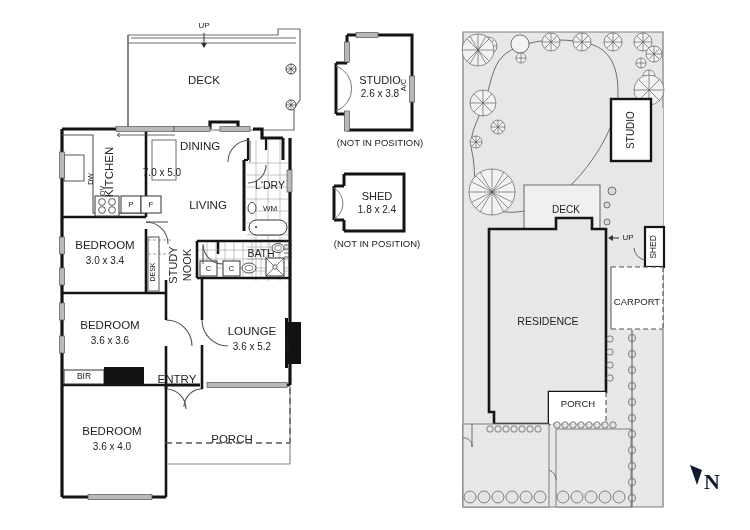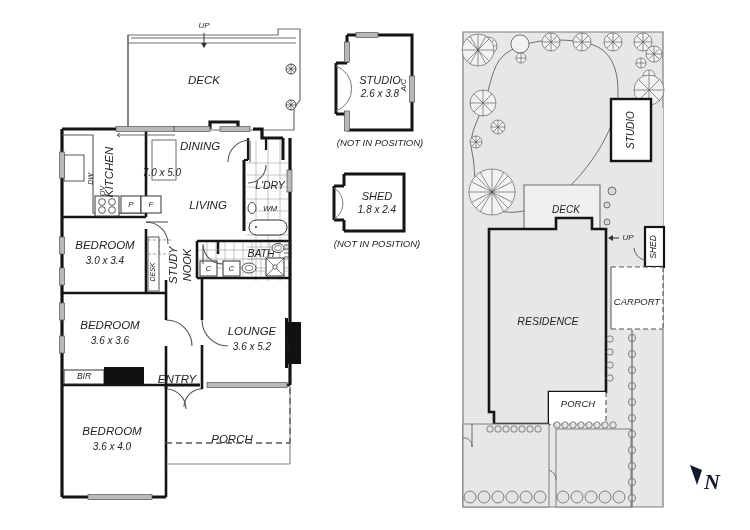--- a/index.html
+++ b/index.html
@@ -1,19 +1,19 @@
 <!DOCTYPE html>
 <html><head>
 <meta charset="utf-8">
 <title>Floor Plan</title>
 <style>
   html,body{margin:0;padding:0;background:#ffffff;}
   body{width:750px;height:530px;overflow:hidden;
        font-family:"Liberation Sans", sans-serif;color:#1a1a1a;}
-  #stage{position:relative;width:750px;height:530px;font-style:italic;}
+  #stage{position:relative;width:750px;height:530px;}
   svg{display:block;}
   .rm{font-family:"Liberation Sans", sans-serif;fill:#222;}
   text{dominant-baseline:middle;}
 </style>
 </head>
 <body>
 
 <div id="stage">
 <svg id="plan" width="750" height="530" viewBox="0 0 750 530" xmlns="http://www.w3.org/2000/svg">
 

